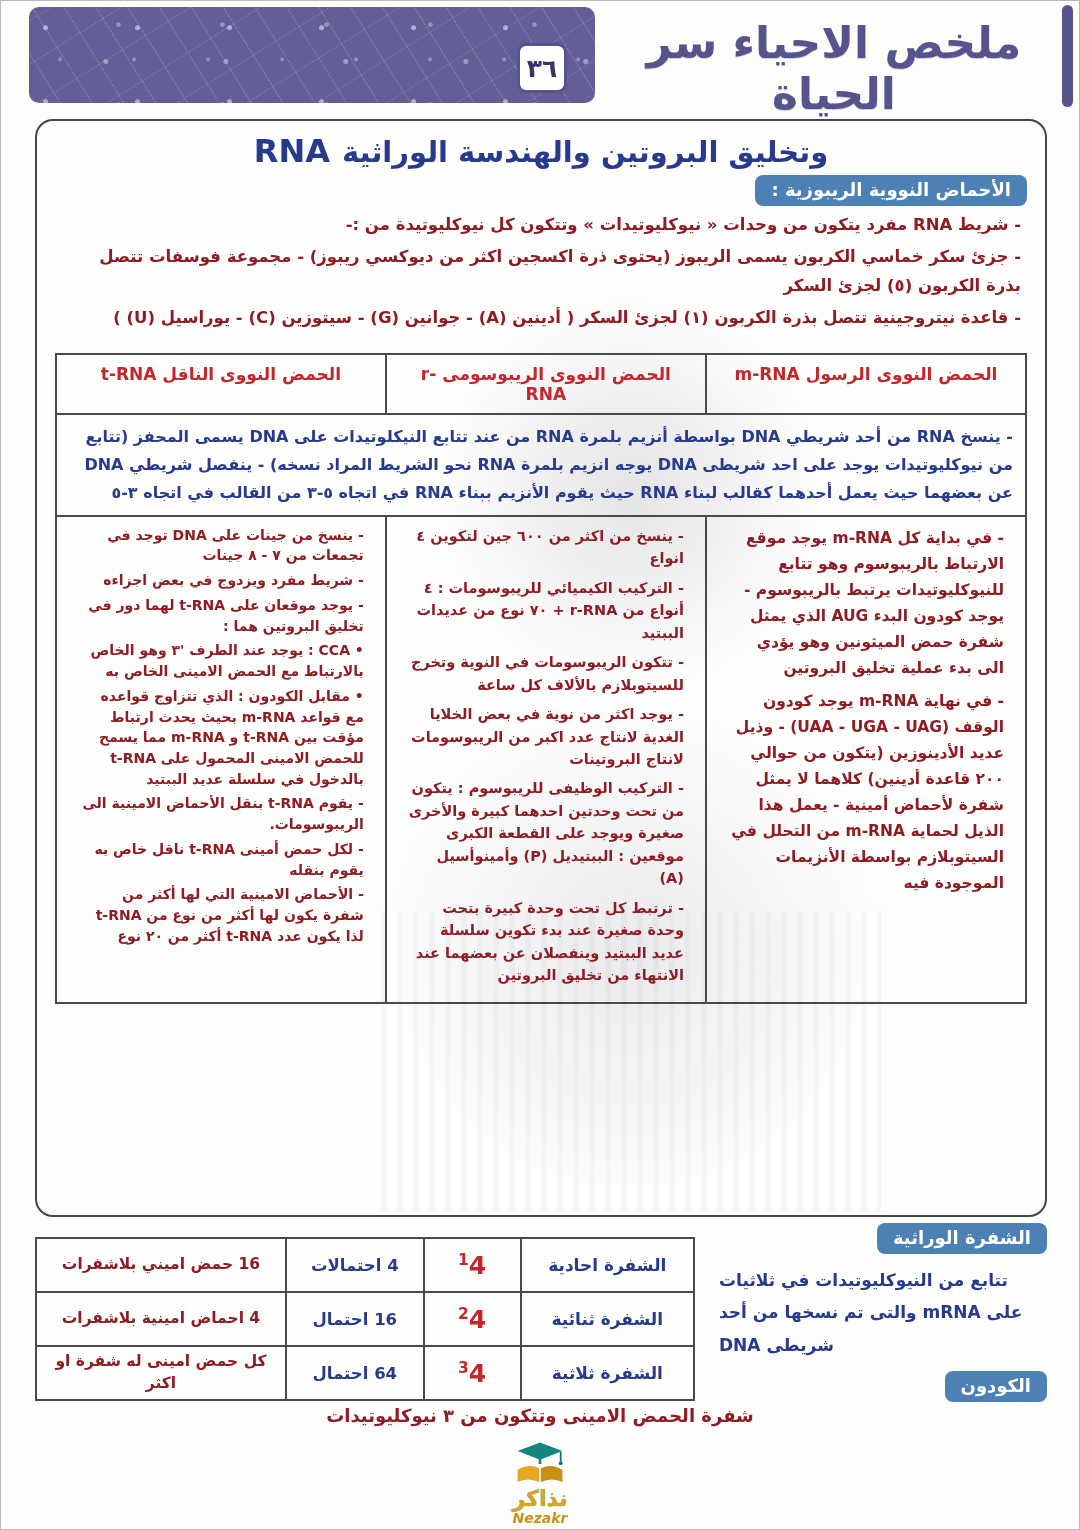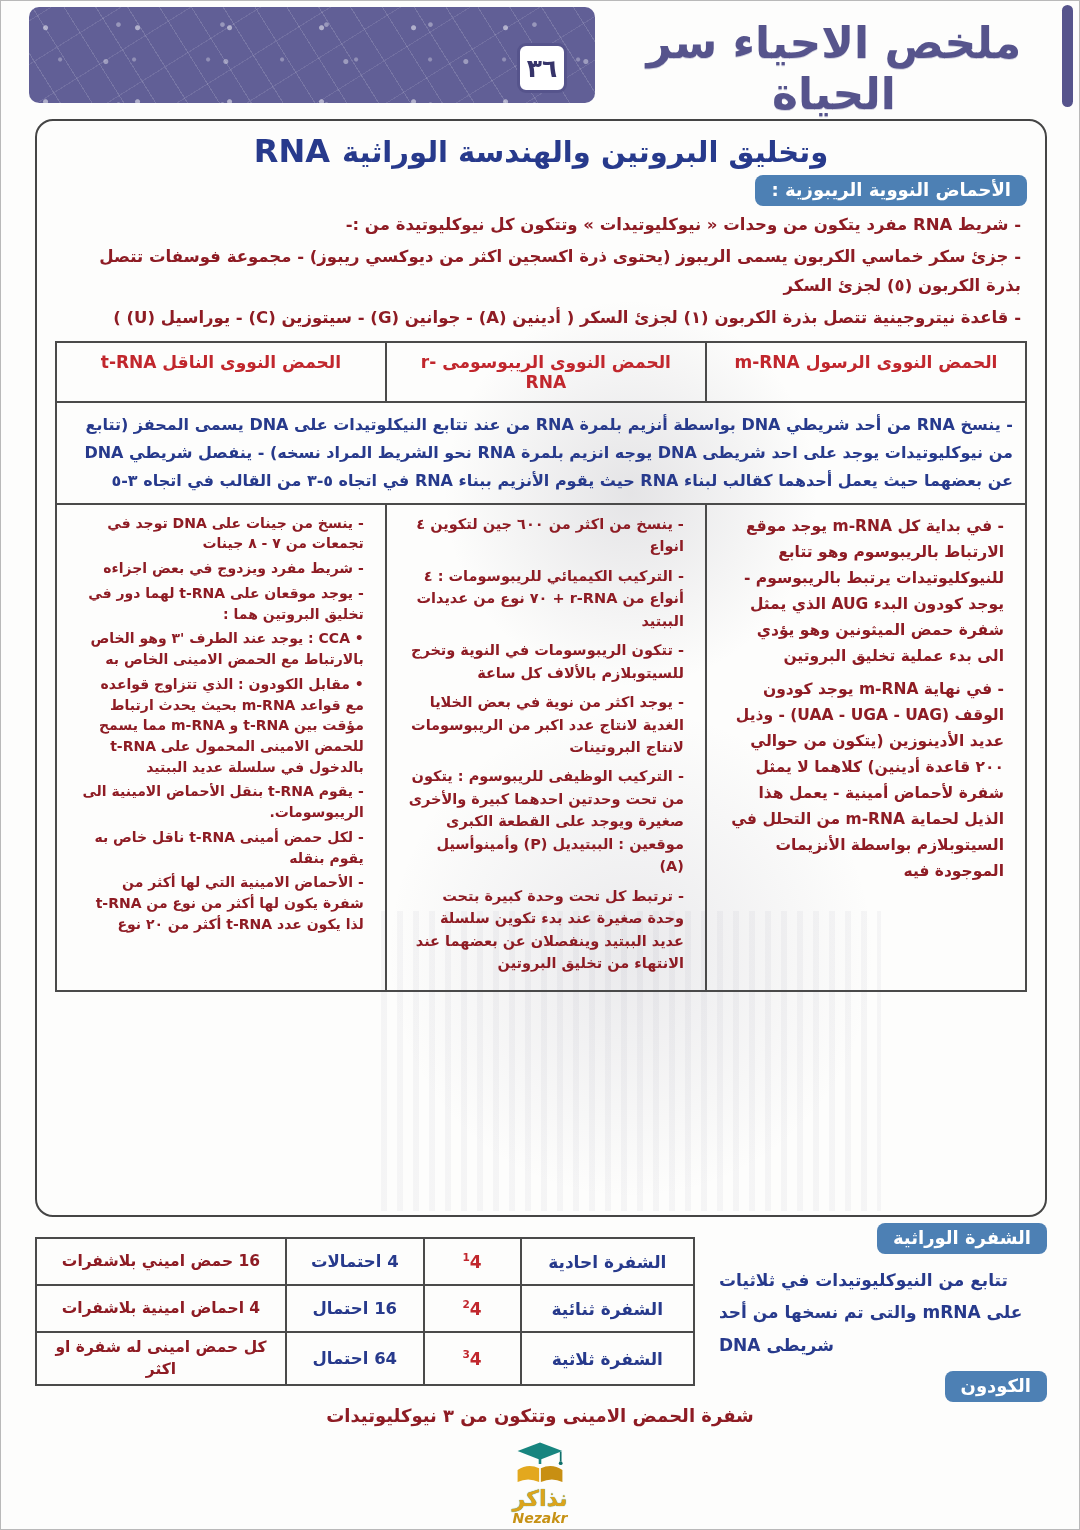--- a/index.html
+++ b/index.html
@@ -42,44 +42,44 @@
   
   .content-box { position:absolute; top:118px; left:34px; width:1012px; height:1098px;
     border:2px solid #454545; border-radius:18px; padding:10px 18px 6px; overflow:hidden; }
   .title1 { text-align:center; color:#273a8c; font-weight:bold; font-size:33px; line-height:1.25; }
   .title2 { display:flex; justify-content:center; align-items:baseline; gap:12px;
     color:#273a8c; font-weight:bold; font-size:29px; line-height:1.25; }
   .t2-latin { font-size:32px; }
   .badge { display:inline-block; background:#4d80b4; color:#fff; font-weight:bold;
     font-size:18px; padding:4px 16px 6px; border-radius:8px; }
   .badge-row { margin:4px 0 2px; }
-  ul.bullets { list-style:none; margin:4px 6px 8px; }
+  ul.bullets { list-style:none; margin:4px 6px 20px; }
   ul.bullets li { color:#8e1c24; font-weight:bold; font-size:16.5px; line-height:1.8;
     text-align:right; margin-bottom:2px; }
   
   table.rna-table { width:100%; border-collapse:collapse; margin-top:2px; }
   table.rna-table th, table.rna-table td { border:2px solid #4a4a4a; vertical-align:top; }
   table.rna-table th { color:#c1272d; font-size:17px; font-weight:bold; text-align:center; padding:9px 20px;border-radius:18px; }
   td.transcription { color:#273a8c; font-weight:bold; font-size:16px; line-height:1.75;
     padding:8px 12px; text-align:right; }
   td.rna-col { padding:8px 21px; }
   td.rna-col ul { list-style:none; }
   td.rna-col li { font-weight:bold; text-align:right; color:#8e1c24; margin-bottom:7px; }
   td.col-mrna li { font-size:15.5px; line-height:1.68; }
   td.col-rrna li { font-size:14.5px; line-height:1.55; }
   td.col-trna li { font-size:14px; line-height:1.48; margin-bottom:4px; }
   
   .bottom { position:absolute; top:1222px; left:34px; width:1012px; display:flex; gap:16px; align-items:flex-start; }
   .gc-right { width:336px; display:flex; flex-direction:column; align-items:flex-start; gap:10px; }
   .gc-desc { color:#273a8c; font-weight:bold; font-size:17px; line-height:1.9; text-align:left; padding-left:8px; }
   table.gc-table { flex:1; border-collapse:collapse; margin-top:14px; }
   table.gc-table td { border:2px solid #4a4a4a; text-align:center; vertical-align:middle;
-    height:47px; font-weight:bold; padding:4px 8px; }
+    height:54px; font-weight:bold; padding:4px 8px; }
   td.gc-name { color:#273a8c; font-size:17px; }
-  td.gc-power { color:#c1272d; font-size:17px; }
+  td.gc-power { color:#c1272d; font-size:25px; }
   td.gc-power sup { font-size:62%; }
   td.gc-outcomes { color:#273a8c; font-size:16.5px; }
   td.gc-amino { color:#8e1c24; font-size:15.5px; line-height:1.4; }
   .codon-text { position:absolute; top:1404px; left:0; width:100%; text-align:center;
     color:#8e1c24; font-weight:bold; font-size:18px; }
   
   .brand { position:absolute; top:1438px; left:0; width:100%;
     display:flex; flex-direction:column; align-items:center; line-height:1.1; }
   .brand-ar { color:#dba41c; font-size:22px; font-weight:bold; text-shadow:0 0 1px #17857f; margin-top:-6px; }
   .brand-en { color:#c79215; font-size:14px; font-style:italic; font-weight:bold; }

